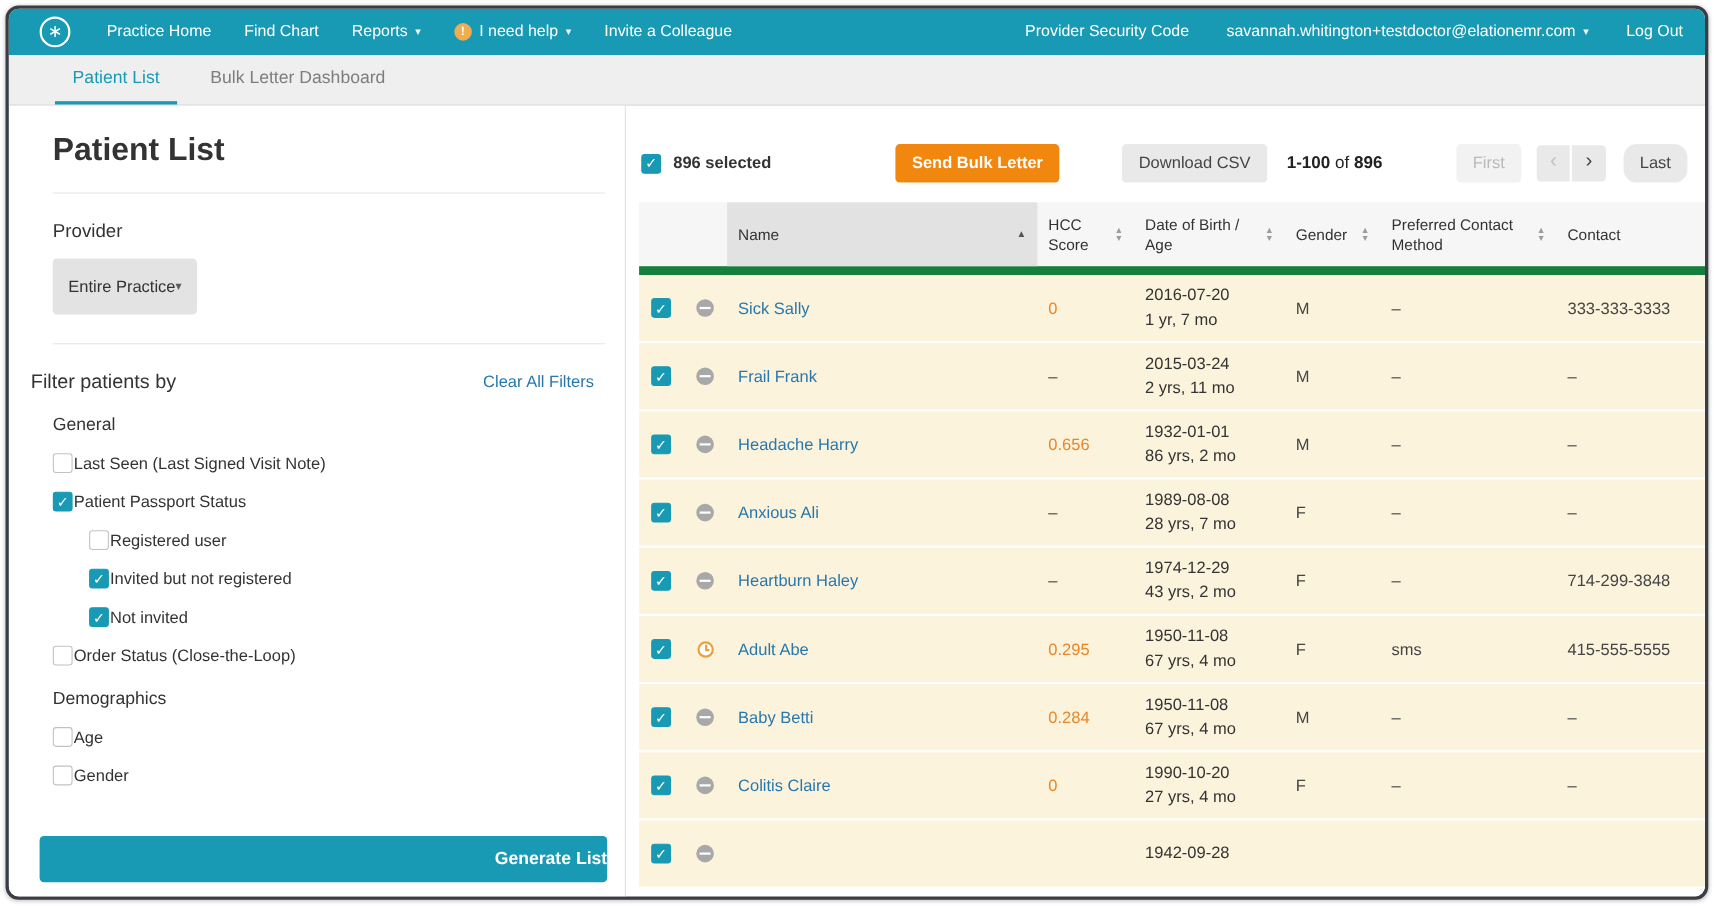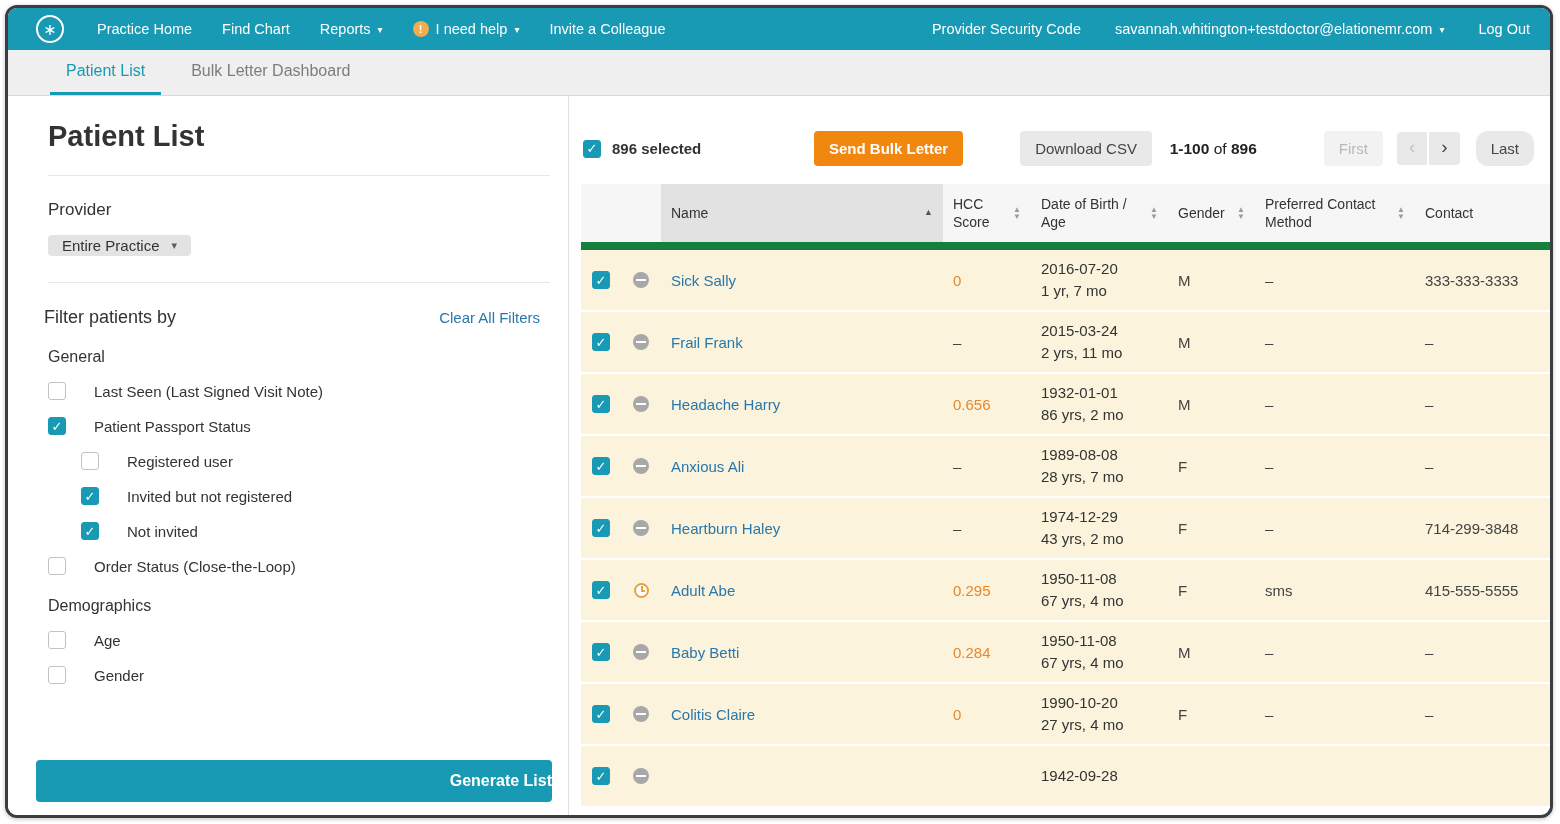--- a/index.html
+++ b/index.html
@@ -20,28 +20,28 @@
   .tabbar { height:46px; min-height:46px; background:#efefef; border-bottom:1px solid #d9d9d9; display:flex; align-items:stretch; padding-left:42px; gap:14px; }
   .tab { display:flex; align-items:center; padding:0 16px; font-size:16px; color:#7d7d7d; cursor:pointer; border-bottom:3px solid transparent; }
   .tab.active { color:#1899b4; border-bottom-color:#1899b4; }
 
   
   .main { flex:1; display:flex; overflow:hidden; }
   .sidebar { width:561px; min-width:561px; border-right:1px solid #e0e0e0; position:relative; background:#fff; }
   .page-title { font-size:29px; font-weight:bold; color:#333; margin:24px 0 22px 40px; }
   .divider { border:none; border-top:1px solid #e7e7e7; margin:0 18px 0 40px; }
   .provider-label { font-size:17px; color:#333; margin:24px 0 15px 40px; }
-  .dropdown-btn { margin:0 0 26px 40px; background:#e3e3e3; border-radius:4px; padding:2px 14px; font-size:15px; color:#333; display:inline-flex; align-items:center; gap:12px; cursor:pointer; }
+  .dropdown-btn { margin:0 0 26px 40px; background:#e3e3e3; border-radius:4px; padding:17px 14px; font-size:15px; color:#333; display:inline-flex; align-items:center; cursor:pointer; }
   .dropdown-btn .caret { color:#555; font-size:11px; }
-  .filter-head-row { display:flex; justify-content:space-between; align-items:center; margin:24px 28px 20px 36px; }
+  .filter-head-row { display:flex; justify-content:space-between; align-items:center; margin:24px 28px 20px 20px; }
   .filter-heading { font-size:18px; color:#333; }
   .clear-link { font-size:15px; color:#2878ad; cursor:pointer; }
   .section-heading { font-size:16px; color:#333; margin:6px 0 16px 40px; }
   .section-heading.demo { margin-top:22px; }
-  .checkbox-row { display:flex; align-items:center; gap:28px; margin:0 0 17px 40px; font-size:15px; color:#333; cursor:pointer; }
+  .checkbox-row { display:flex; align-items:center; gap:1px; margin:0 0 17px 40px; font-size:15px; color:#333; cursor:pointer; }
   .checkbox-row.indent1 { margin-left:73px; }
   .checkbox { width:18px; height:18px; min-width:18px; border-radius:3px; border:1px solid #c2c2c2; background:#fff; display:flex; align-items:center; justify-content:center; font-size:13px; color:#fff; line-height:1; cursor:pointer; }
   .checkbox.checked { background:#1899b4; border-color:#1899b4; }
   .generate-btn { position:absolute; left:28px; right:16px; bottom:13px; background:#1899b4; color:#fff; font-weight:bold; font-size:16px; text-align:right; padding:12px 0; border-radius:4px; cursor:pointer; }
 
   
   .results { flex:1; padding:18px 0 0 12px; overflow:hidden; display:flex; flex-direction:column; }
   .criteria { font-size:15px; color:#333; line-height:1.5; }
   .see-more { color:#2878ad; cursor:pointer; }
   .controls { display:flex; align-items:center; margin:17px 16px 0 2px; }

